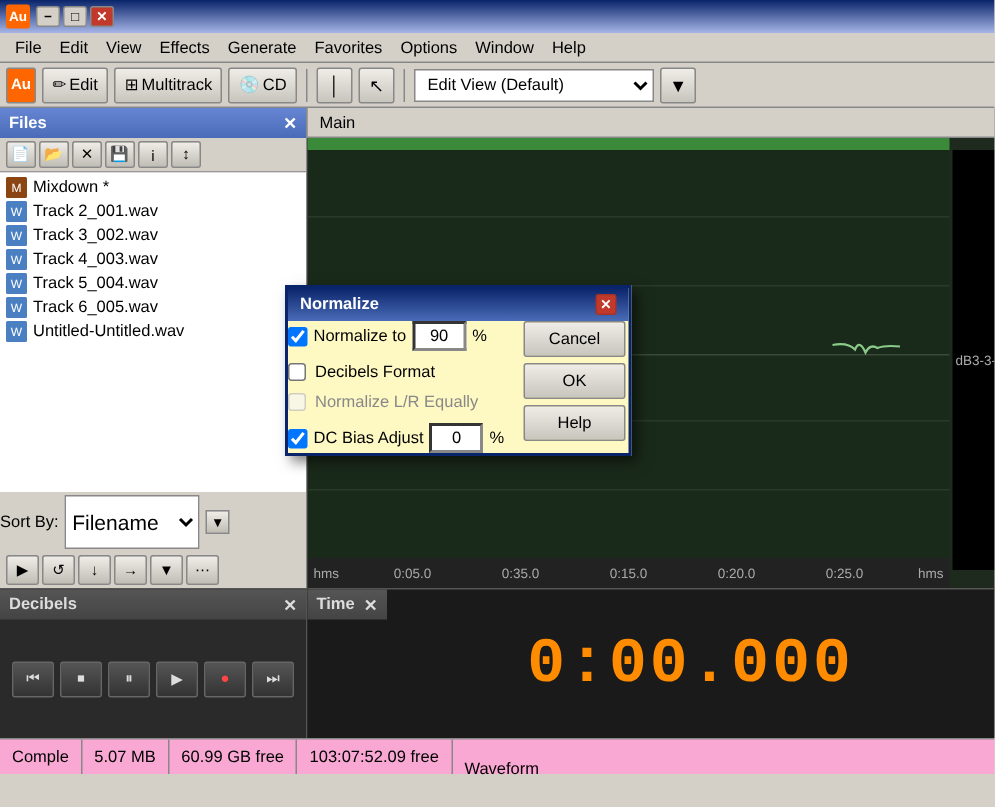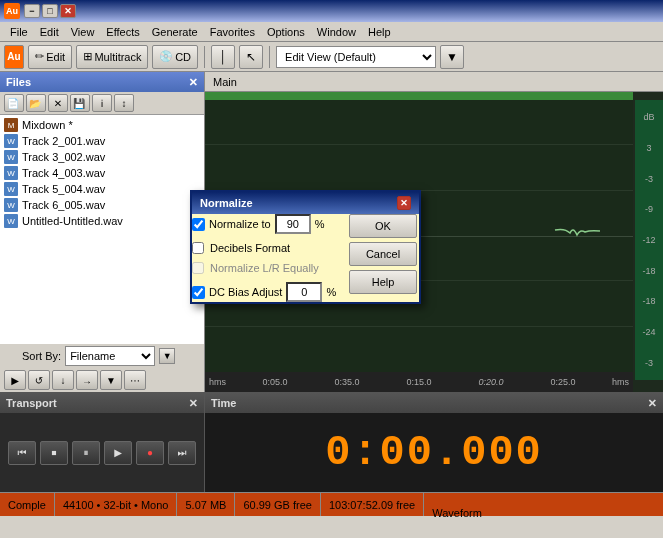--- a/index.html
+++ b/index.html
@@ -193,27 +193,27 @@
       font-size: 8px;
       color: white;
       flex-shrink: 0;
     }
     .file-icon.mixdown {
       background: #8b4513;
     }
     #sort-bar {
       display: flex;
       align-items: center;
-      padding: 2px 22px;
+      padding: 2px 0;
       font-size: 11px;
       gap: 4px;
     }
     #sort-select {
-      height: 20px;
-      font-size: 11px;
+      height: 36px;
+      font-size: 14px;
       border: 1px solid #888;
       background: white;
       width: 90px;
     }
     #files-action-bar {
       display: flex;
       align-items: center;
       padding: 2px 4px;
       gap: 2px;
     }
@@ -314,21 +314,21 @@
       justify-content: center;
       font-size: 10px;
       color: #ddd;
       cursor: pointer;
     }
     #time-panel {
       flex: 1;
       background: #1a1a1a;
       border-top: 1px solid #555;
       display: flex;
-      flex-direction: column;
+      flex-direction: row;
     }
     #time-header {
       background: linear-gradient(to bottom, #555, #444);
       height: 20px;
       display: flex;
       align-items: center;
       padding: 0 6px;
       color: #ddd;
       font-size: 11px;
       font-weight: bold;
@@ -342,21 +342,21 @@
       font-family: 'Courier New', monospace;
       font-size: 42px;
       color: #ff8c00;
       font-weight: bold;
       letter-spacing: 2px;
     }
 
     
     #status-bar {
       height: 24px;
-      background: #c2410c;
+      background: #f9a8d4;
       border-top: 1px solid #888;
       display: flex;
       align-items: center;
       font-size: 11px;
     }
     .status-item {
       padding: 0 8px;
       border-right: 1px solid #888;
       height: 100%;
       display: flex;
@@ -600,51 +600,51 @@
         <div style="position:absolute;left:0;right:0;top:66%;height:1px;background:#2a3a2a;"></div>
         <div style="position:absolute;left:0;right:0;top:83%;height:1px;background:#2a3a2a;"></div>
 
         <svg style="position:absolute;left:0;right:0;top:0;width:100%;height:100%;">
           <polyline points="0,50% 280,50% 290,48% 295,52% 300,49% 305,51% 310,50% 580,50% 600,50%" style="fill:none;stroke:#7ab87a;stroke-width:1;opacity:0.7" vector-effect="non-scaling-stroke"></polyline>
 
           <path d="M 350 130 Q 360 128 365 133 Q 368 126 372 135 Q 375 129 380 132 Q 385 130 395 131" style="fill:none;stroke:#8aca8a;stroke-width:1.5;"></path>
         </svg>
       </div>
 
-      <div id="db-scale" style="position:absolute;right:0;top:8px;width:28px;bottom:20px;font-size:9px;color:#aaa;display:flex;flex-direction:column;justify-content:space-around;align-items:center;background:#14532d;">
+      <div id="db-scale" style="position:absolute;right:0;top:8px;width:28px;bottom:20px;font-size:9px;color:#aaa;display:flex;flex-direction:row;justify-content:space-around;align-items:center;background:#000000;">
         <span>dB</span>
         <span>3</span>
         <span>-3</span>
         <span>-9</span>
         <span>-12</span>
         <span>-18</span>
         <span>-18</span>
         <span>-24</span>
         <span>-3</span>
       </div>
 
       <div id="time-ruler" style="position:absolute;bottom:0;left:0;right:30px;height:20px;background:#222;display:flex;align-items:center;color:#aaa;font-size:9px;padding:0 4px;gap:0;">
         <span style="width:30px;">hms</span>
         <span style="flex:1;text-align:center;">0:05.0</span>
         <span style="flex:1;text-align:center;">0:35.0</span>
         <span style="flex:1;text-align:center;">0:15.0</span>
-        <span style="flex:1;text-align:center;font-style:italic;">0:20.0</span>
+        <span style="flex:1;text-align:center;">0:20.0</span>
         <span style="flex:1;text-align:center;">0:25.0</span>
         <span style="width:30px;text-align:right;">hms</span>
       </div>
     </div>
   </div>
 
 </div>
 
 <div style="display:flex; height:100px; background:#1a1a1a;">
 
   <div id="transport-panel">
     <div id="transport-header">
-      <span>Transport</span>
+      <span>Decibels</span>
       <span style="margin-left:auto;cursor:pointer;">✕</span>
     </div>
     <div id="transport-controls">
       <div class="transport-btn">⏮</div>
       <div class="transport-btn">⏹</div>
       <div class="transport-btn">⏸</div>
       <div class="transport-btn">▶</div>
       <div class="transport-btn" style="color:#f44;">●</div>
       <div class="transport-btn">⏭</div>
     </div>
@@ -654,21 +654,20 @@
     <div id="time-header">
       <span>Time</span>
       <span style="margin-left:auto;cursor:pointer;">✕</span>
     </div>
     <div id="time-display">0:00.000</div>
   </div>
 </div>
 
 <div id="status-bar">
   <div class="status-item">Comple</div>
-  <div class="status-item">44100 • 32-bit • Mono</div>
   <div class="status-item">5.07 MB</div>
   <div class="status-item">60.99 GB free</div>
   <div class="status-item">103:07:52.09 free</div>
   <div class="status-item">Waveform</div>
 </div>
 
 <div id="normalize-dialog">
   <div id="normalize-title">
     <span>Normalize</span>
     <div id="normalize-close">✕</div>
@@ -696,18 +695,18 @@
       <div class="input-row">
         <input type="checkbox" checked="" id="dc-check" style="">
         <label for="dc-check">DC Bias Adjust</label>
         <input type="text" class="norm-input" value="0" style="">
         <span class="norm-unit">%</span>
       </div>
 
     </div>
 
     <div id="normalize-buttons">
+      <button class="dialog-btn">Cancel</button>
       <button class="dialog-btn">OK</button>
-      <button class="dialog-btn">Cancel</button>
       <button class="dialog-btn">Help</button>
     </div>
   </div>
 </div>
 
 </body></html>

